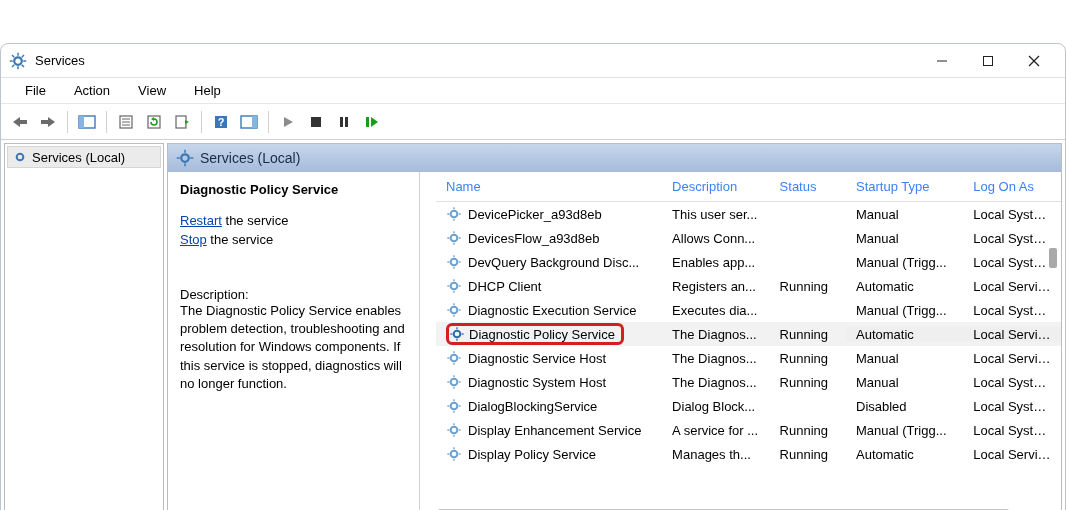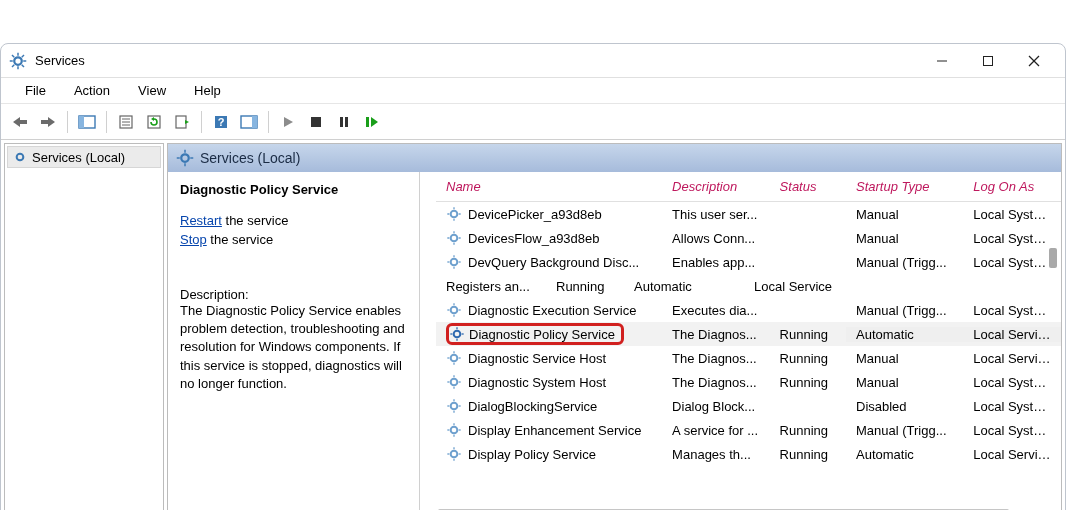--- a/index.html
+++ b/index.html
@@ -113,21 +113,21 @@
   .detail-pane .link { color: #0645ad; text-decoration: underline; cursor: pointer; }
   .detail-pane .action-line { margin-bottom: 4px;}
   .detail-pane .desc-label { margin-top: 40px;}
   .list-wrap { flex:1; display:flex; flex-direction:column; min-width:0; position:relative;}
   .cols {
     display:flex;
     height: 30px;
     border-bottom: 1px solid #e0e0e0;
     align-items:center;
   }
-  .col-h { padding: 0 10px; color:#be185d; overflow:hidden; white-space:nowrap; text-overflow:ellipsis; position:relative;font-style:italic;}
+  .col-h { padding: 0 10px; color:#3b82f6; overflow:hidden; white-space:nowrap; text-overflow:ellipsis; position:relative;}
   .col-name   { width: 232px; }
   .col-desc   { width: 110px; }
   .col-status { width: 78px; }
   .col-start  { width: 120px; }
   .col-log    { width: 100px; }
   .rows { flex:1; overflow:hidden; }
   .row {
     display: flex;
     align-items: center;
     height: 24px;
@@ -404,20 +404,32 @@
                     </g>
                   </svg>
                   <span>DevQuery Background Disc...</span>
                 </div>
                 <div class="cell col-desc">Enables app...</div>
                 <div class="cell col-status"></div>
                 <div class="cell col-start">Manual (Trigg...</div>
                 <div class="cell col-log">Local System</div>
               </div>
               <div class="row">
+                <div class="cell col-name name-cell">
+                  <svg width="16" height="16" viewBox="0 0 24 24">
+                    <circle cx="12" cy="12" r="5" fill="none" stroke="#6ea0ce" stroke-width="3"></circle>
+                    <g stroke="#6ea0ce" stroke-width="2">
+                      <line x1="12" y1="2" x2="12" y2="5"></line>
+                      <line x1="12" y1="19" x2="12" y2="22"></line>
+                      <line x1="2" y1="12" x2="5" y2="12"></line>
+                      <line x1="19" y1="12" x2="22" y2="12"></line>
+                    </g>
+                  </svg>
+                  <span>DHCP Client</span>
+                </div>
                 <div class="cell col-desc">Registers an...</div>
                 <div class="cell col-status">Running</div>
                 <div class="cell col-start">Automatic</div>
                 <div class="cell col-log">Local Service</div>
               </div>
               <div class="row">
                 <div class="cell col-name name-cell">
                   <svg width="16" height="16" viewBox="0 0 24 24">
                     <circle cx="12" cy="12" r="5" fill="none" stroke="#6ea0ce" stroke-width="3"></circle>
                     <g stroke="#6ea0ce" stroke-width="2">

